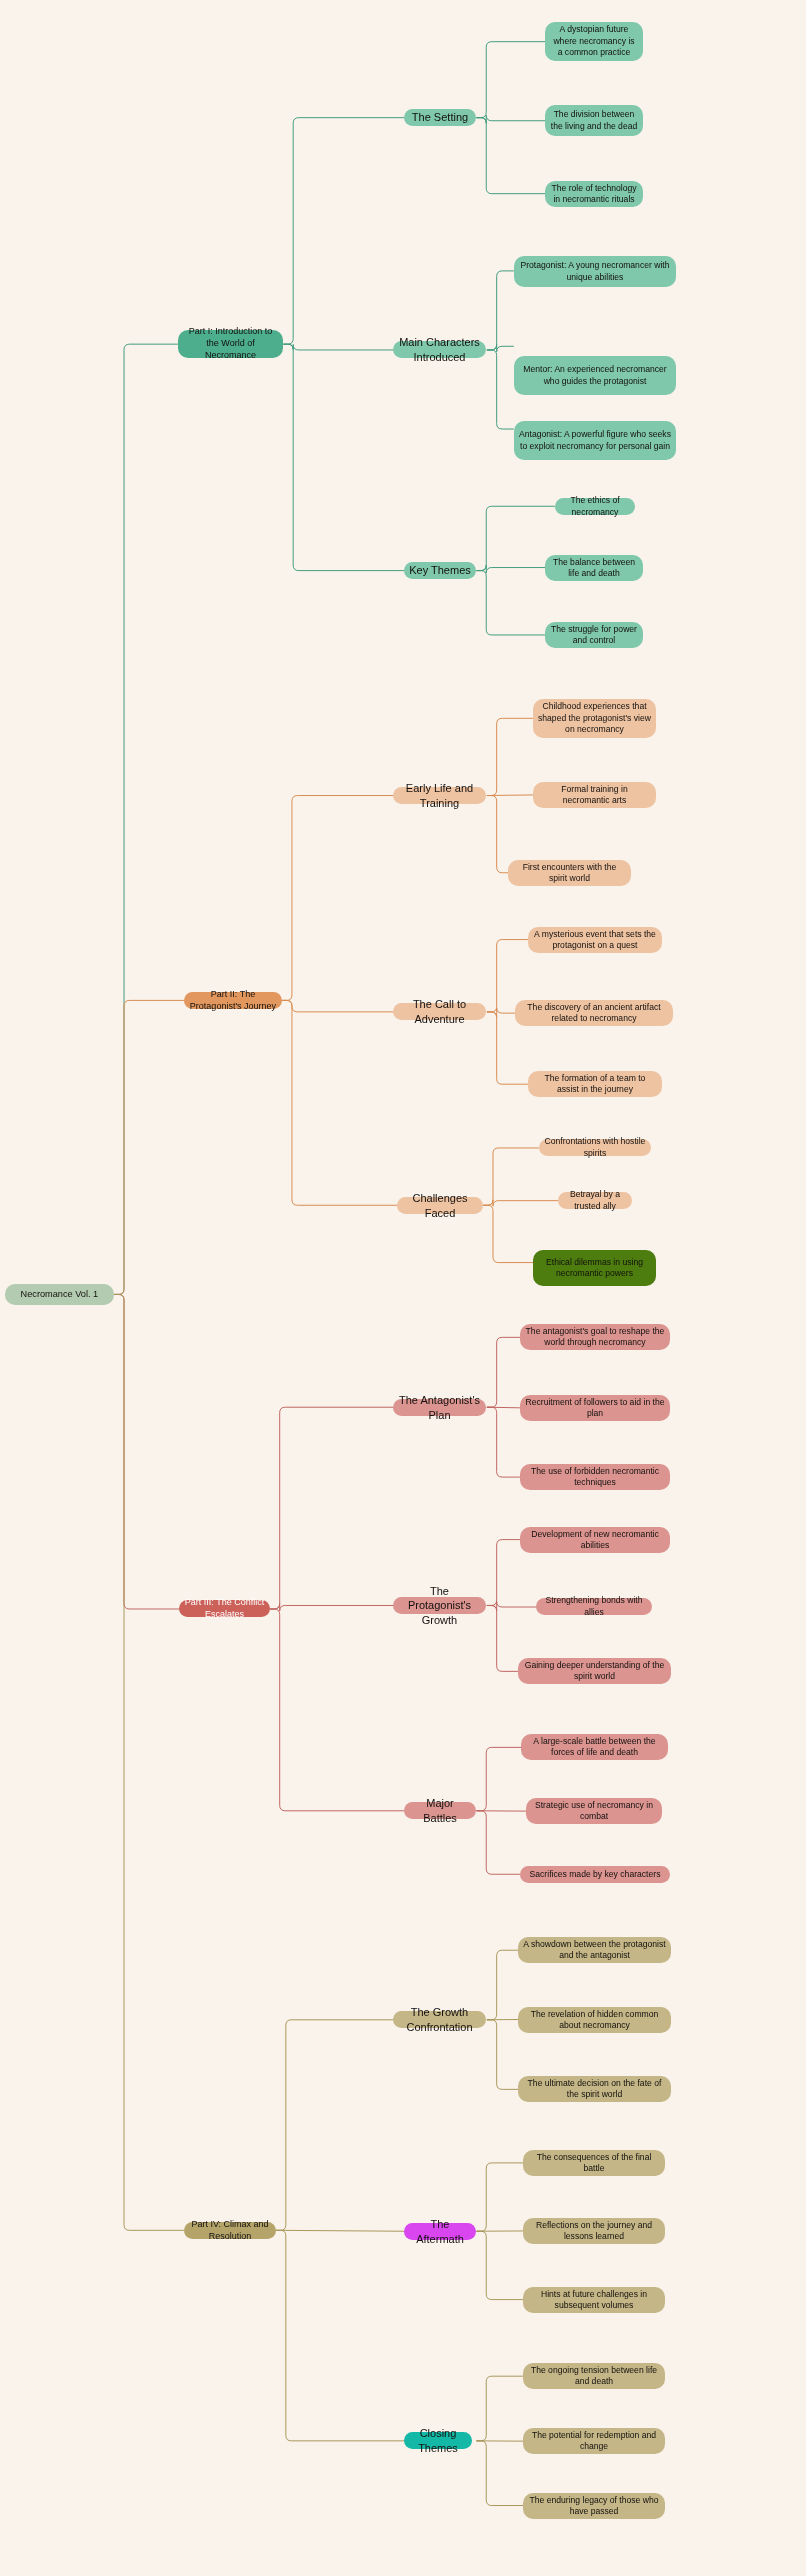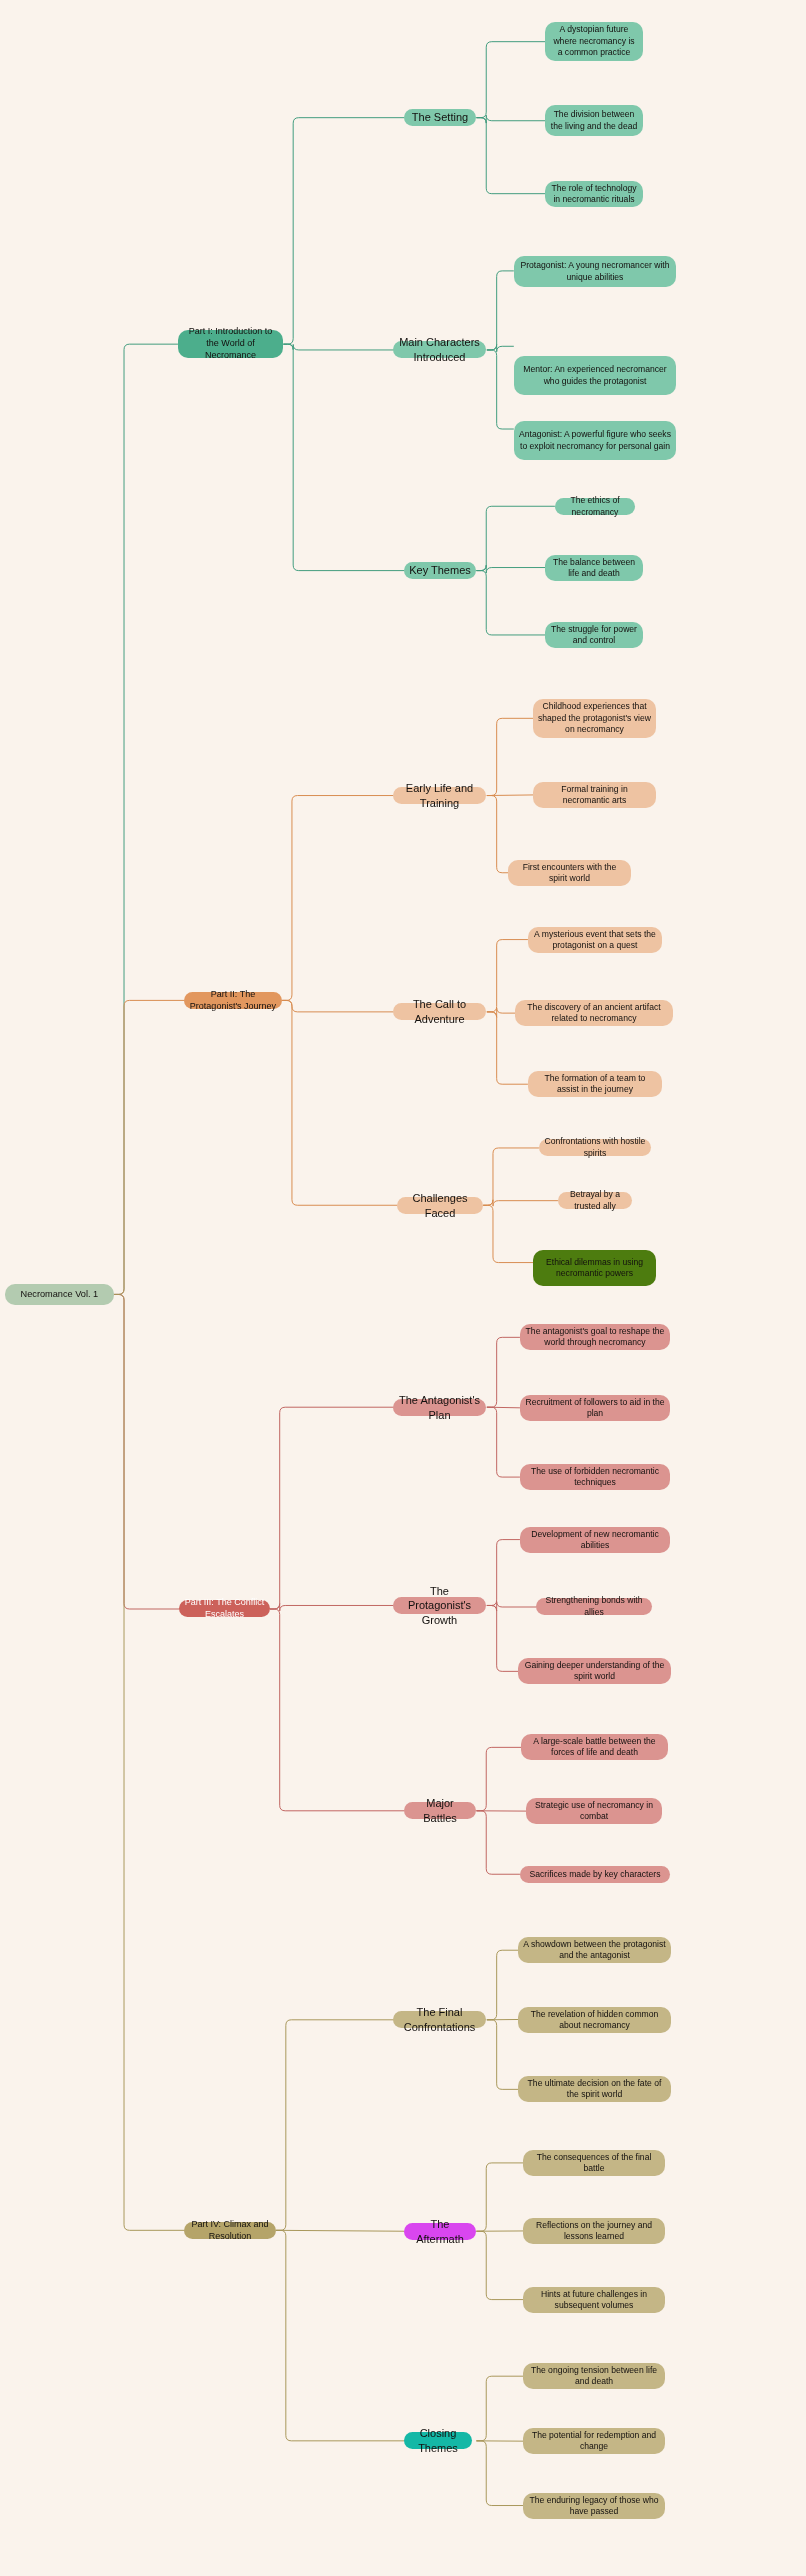--- a/index.html
+++ b/index.html
@@ -119,21 +119,21 @@
     <div class="node l3" style="left: 520px; top: 1464px; width: 150px; height: 26px; background: rgb(219, 148, 144);">The use of forbidden necromantic techniques</div>
     <div class="node l2" style="left: 393px; top: 1597px; width: 93px; height: 17px; background: rgb(219, 148, 144);">The Protagonist's Growth</div>
     <div class="node l3" style="left: 520px; top: 1527px; width: 150px; height: 26px; background: rgb(219, 148, 144);">Development of new necromantic abilities</div>
     <div class="node l3" style="left: 536px; top: 1598px; width: 116px; height: 17px; background: rgb(219, 148, 144);">Strengthening bonds with allies</div>
     <div class="node l3" style="left: 518px; top: 1658px; width: 153px; height: 26px; background: rgb(219, 148, 144);">Gaining deeper understanding of the spirit world</div>
     <div class="node l2" style="left: 404px; top: 1802px; width: 72px; height: 17px; background: rgb(219, 148, 144);">Major Battles</div>
     <div class="node l3" style="left: 521px; top: 1734px; width: 147px; height: 26px; background: rgb(219, 148, 144);">A large-scale battle between the forces of life and death</div>
     <div class="node l3" style="left: 526px; top: 1798px; width: 136px; height: 26px; background: rgb(219, 148, 144);">Strategic use of necromancy in combat</div>
     <div class="node l3" style="left: 520px; top: 1866px; width: 150px; height: 17px; background: rgb(219, 148, 144);">Sacrifices made by key characters</div>
     <div class="node l1" style="left: 184px; top: 2222px; width: 92px; height: 17px; background: rgb(181, 164, 105);">Part IV: Climax and Resolution</div>
-    <div class="node l2" style="left: 393px; top: 2011px; width: 93px; height: 17px; background: rgb(196, 182, 134);">The Final Confrontations</div>
+    <div class="node l2" style="left: 393px; top: 2011px; width: 93px; height: 17px; background: rgb(196, 182, 134);">The Growth Confrontation</div>
     <div class="node l3" style="left: 518px; top: 1937px; width: 153px; height: 26px; background: rgb(196, 182, 134);">A showdown between the protagonist and the antagonist</div>
     <div class="node l3" style="left: 518px; top: 2007px; width: 153px; height: 26px; background: rgb(196, 182, 134);">The revelation of hidden common about necromancy</div>
     <div class="node l3" style="left: 518px; top: 2076px; width: 153px; height: 26px; background: rgb(196, 182, 134);">The ultimate decision on the fate of the spirit world</div>
     <div class="node l2" style="left: 404px; top: 2223px; width: 72px; height: 17px; background: #d946ef;">The Aftermath</div>
     <div class="node l3" style="left: 523px; top: 2150px; width: 142px; height: 26px; background: rgb(196, 182, 134);">The consequences of the final battle</div>
     <div class="node l3" style="left: 523px; top: 2218px; width: 142px; height: 26px; background: rgb(196, 182, 134);">Reflections on the journey and lessons learned</div>
     <div class="node l3" style="left: 523px; top: 2287px; width: 142px; height: 26px; background: rgb(196, 182, 134);">Hints at future challenges in subsequent volumes</div>
     <div class="node l2" style="left: 404px; top: 2432px; width: 68px; height: 17px; background: #14b8a6;">Closing Themes</div>
     <div class="node l3" style="left: 523px; top: 2363px; width: 142px; height: 26px; background: rgb(196, 182, 134);">The ongoing tension between life and death</div>
     <div class="node l3" style="left: 523px; top: 2428px; width: 142px; height: 26px; background: rgb(196, 182, 134);">The potential for redemption and change</div>

